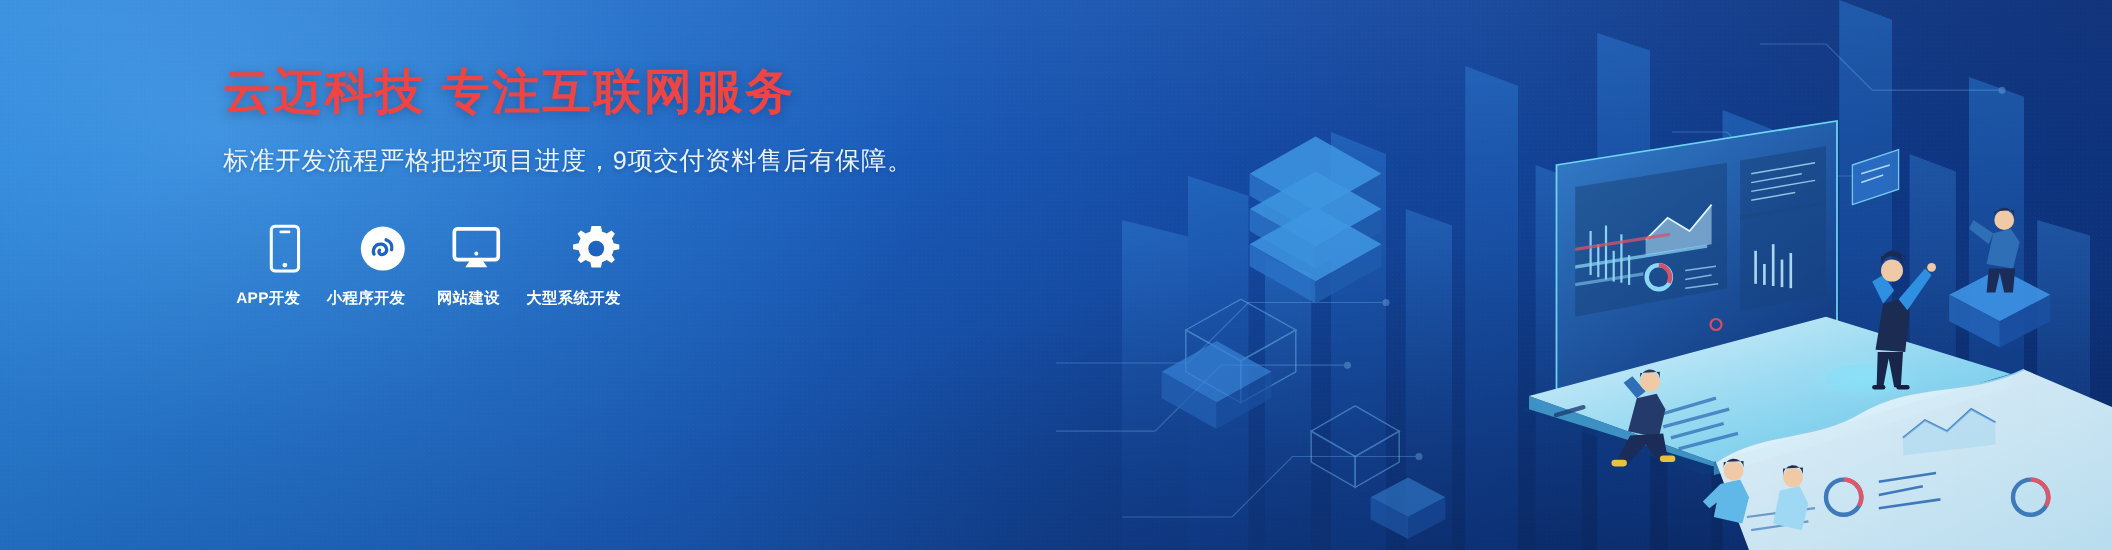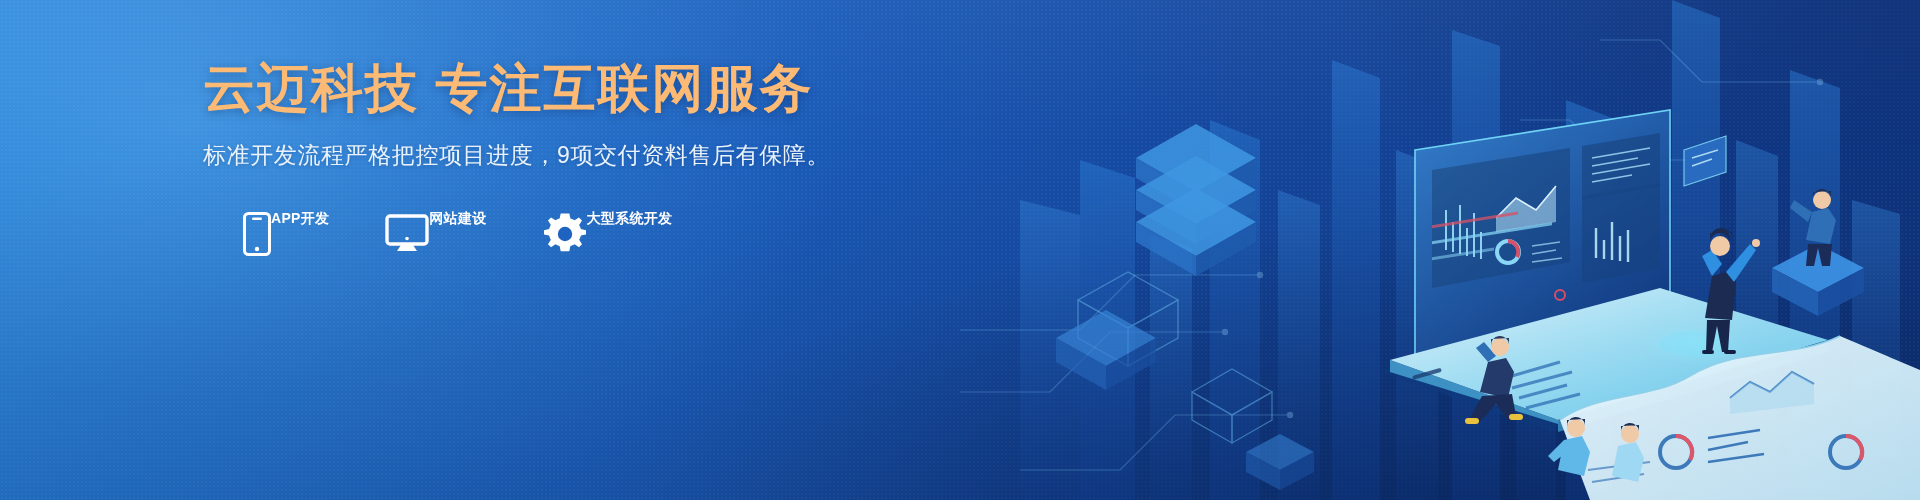--- a/index.html
+++ b/index.html
@@ -40,23 +40,23 @@
 
   
   .content {
     position: absolute;
     left: 203px;
     top: 60px;
     width: 720px;
     z-index: 40;
   }
   .title {
-    font-size: 52px;
+    font-size: 44px;
     font-weight: bold;
-    color: #fdba74;
+    color: #ef4444;
     letter-spacing: 2px;
     line-height: 1.1;
     margin: 0 0 20px 0;
     white-space: nowrap;
     text-shadow: 0 2px 10px rgba(3,30,80,0.35);
   }
   .subtitle {
     font-size: 23px;
     color: #eaf3fd;
     line-height: 1.62;
@@ -69,24 +69,24 @@
 
   
   .services {
     display: flex;
     align-items: flex-start;
     margin-top: 36px;
     padding-left: 8px;
   }
   .service {
     display: flex;
-    align-items: flex-start;
+    flex-direction: column;
+    align-items: flex-end;
     margin-right: 24px;
     min-width: 62px;
-    margin-left: 32px;
   }
   .service .ic {
     height: 48px;
     display: flex;
     align-items: center;
     justify-content: center;
     margin-bottom: 12px;
   }
   .service .lbl {
     font-size: 14px;
@@ -385,20 +385,30 @@
         <span class="ic">
           <svg width="28" height="44" viewBox="0 0 28 44">
             <rect x="1.5" y="1.5" width="25" height="41" rx="4" fill="none" stroke="#ffffff" stroke-width="3"></rect>
             <rect x="9" y="5.5" width="10" height="2.6" rx="1.3" fill="#ffffff"></rect>
             <circle cx="14" cy="37" r="2.2" fill="#ffffff"></circle>
           </svg>
         </span>
         <span class="lbl">APP开发</span>
       </div>
 
+      <div class="service">
+        <span class="ic">
+          <svg width="42" height="42" viewBox="0 0 42 42">
+            <circle cx="21" cy="21" r="20" fill="#ffffff"></circle>
+            <path d="M13 26 C11 21 15 16 20 17 C25 18 26 24 22 26 C19 27.5 16.5 25 18 22.5" fill="none" stroke="#1f63c0" stroke-width="3" stroke-linecap="round"></path>
+            <path d="M24 13 C28 14 30 18 29 22" fill="none" stroke="#1f63c0" stroke-width="3" stroke-linecap="round"></path>
+          </svg>
+        </span>
+        <span class="lbl">小程序开发</span>
+      </div>
 
 
       <div class="service">
         <span class="ic">
           <svg width="44" height="40" viewBox="0 0 44 40">
             <rect x="2" y="2" width="40" height="28" rx="3" fill="none" stroke="#ffffff" stroke-width="3.4"></rect>
             <circle cx="22" cy="24.5" r="1.8" fill="#ffffff"></circle>
             <polygon points="12,37 32,37 28,31 16,31" fill="#ffffff"></polygon>
           </svg>
         </span>

